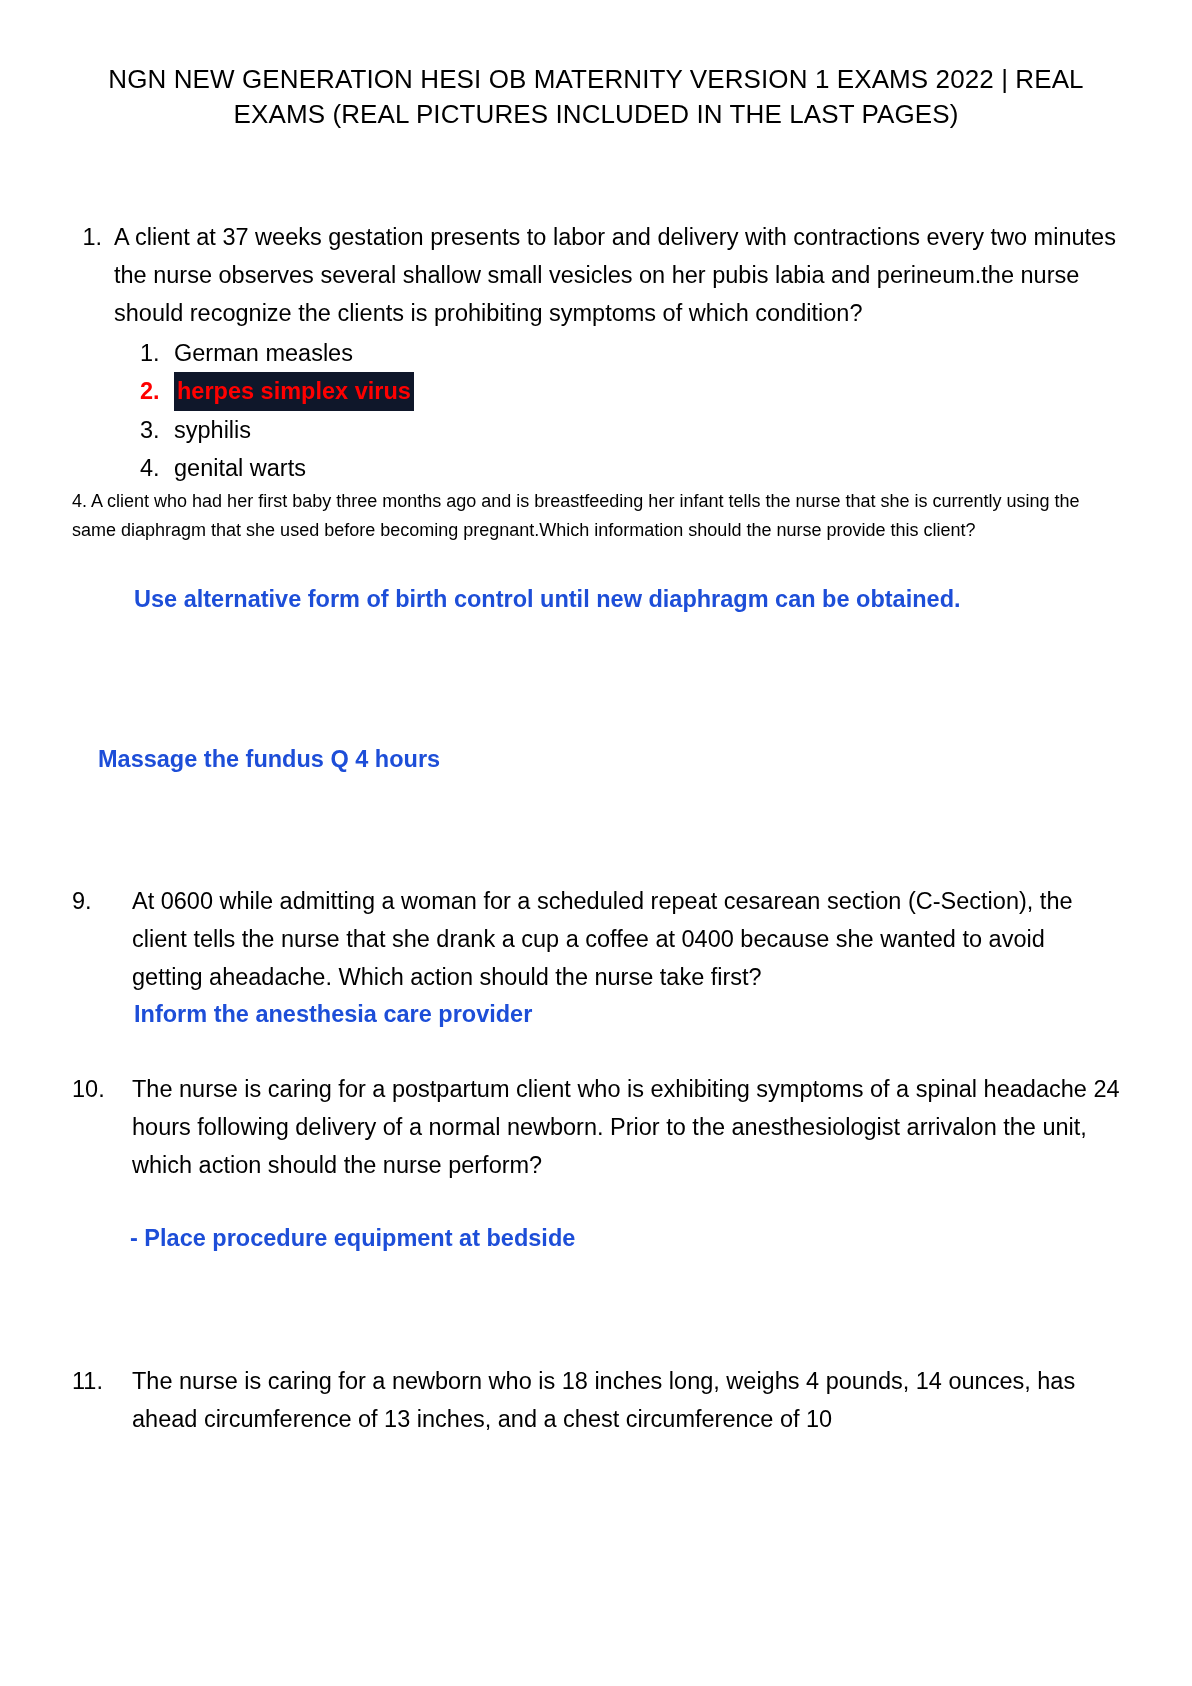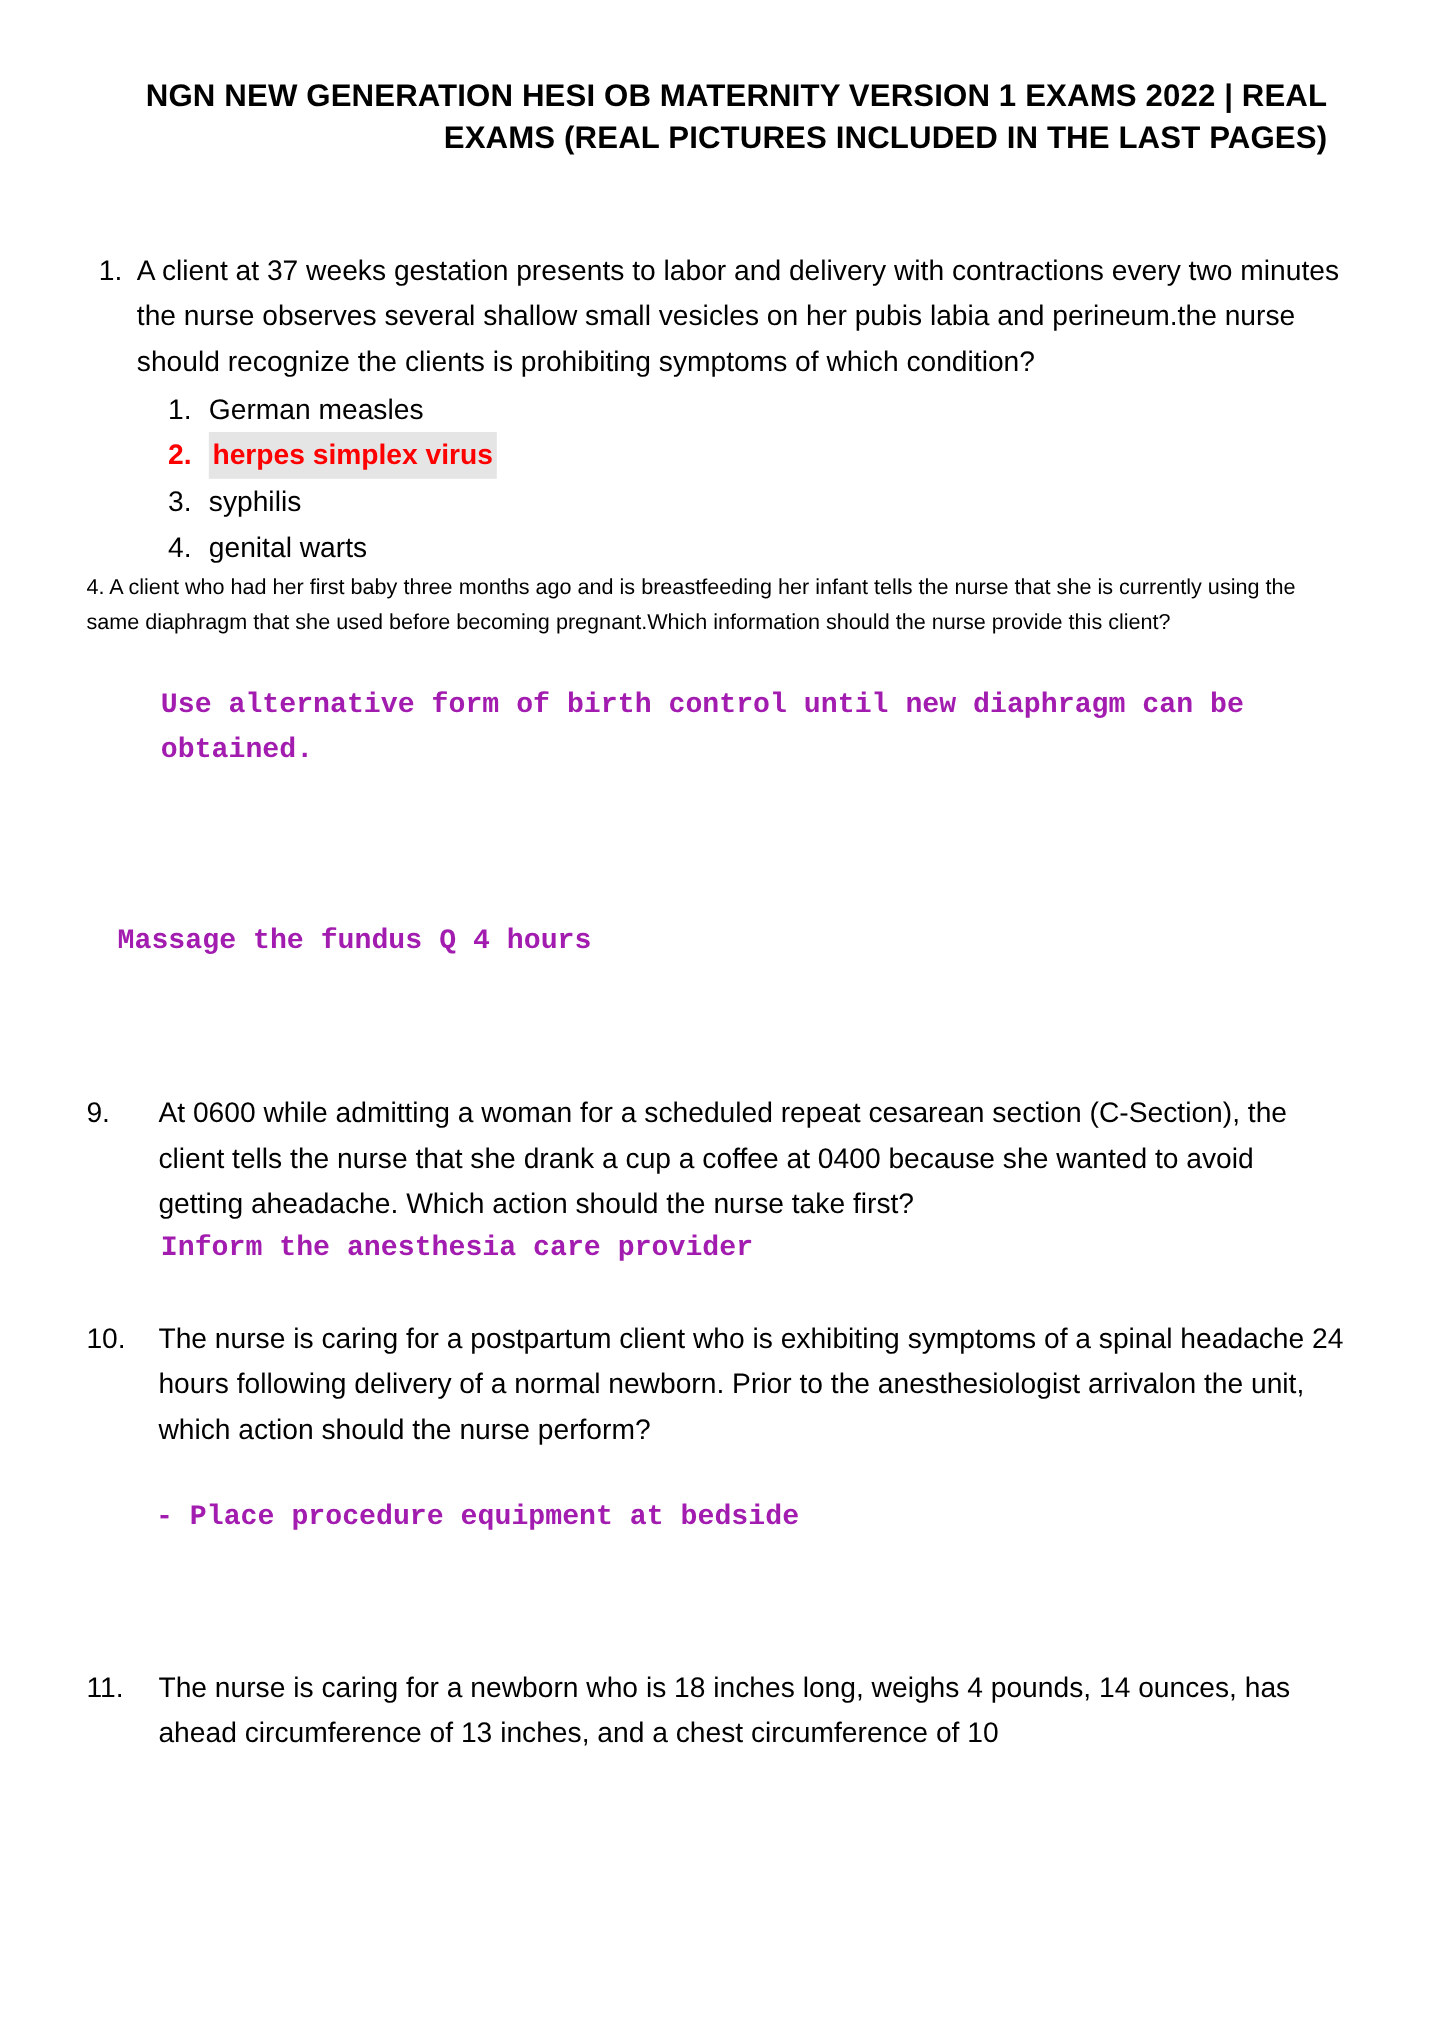--- a/index.html
+++ b/index.html
@@ -15,25 +15,25 @@
   }
   .page {
     width: 1192px;
     min-height: 1686px;
     box-sizing: border-box;
     padding: 56px 72px 40px 72px;
     position: relative;
   }
   .doc-title {
     font-size: 26px;
-    font-weight: bold;
-    text-align: right;
+    font-weight: normal;
+    text-align: center;
     line-height: 1.35;
     letter-spacing: 0.1px;
-    margin: 0 14px 0 14px;
+    margin: 0 14px 12px 14px;
     padding-top: 6px;
   }
   .spacer-lg { height: 74px; }
   .spacer-md { height: 36px; }
   .spacer-sm { height: 18px; }
   .spacer-xl { height: 104px; }
 
   .q-block {
     display: flex;
     align-items: flex-start;
@@ -72,30 +72,29 @@
   .opt-num {
     width: 34px;
     flex: 0 0 auto;
   }
   .opt-row.answer .opt-num,
   .opt-row.answer .opt-label {
     color: #ff0000;
     font-weight: bold;
   }
   .opt-row.answer .opt-label {
-    background: #e5e5e5;
+    background: #0f172a;
     padding: 0 3px;
   }
 
   .ans-red {
-    color: #a21caf;
+    color: #1d4ed8;
     font-weight: bold;
     font-size: 23.5px;
     line-height: 1.6;
-    font-family: Liberation Mono, monospace;
   }
   .ans-indent-1 { margin-left: 62px; }
   .ans-indent-2 { margin-left: 26px; }
   .ans-indent-3 { margin-left: 62px; }
   .ans-indent-4 { margin-left: 58px; }
 </style>
 </head>
 <body>
 
 <div class="page">

